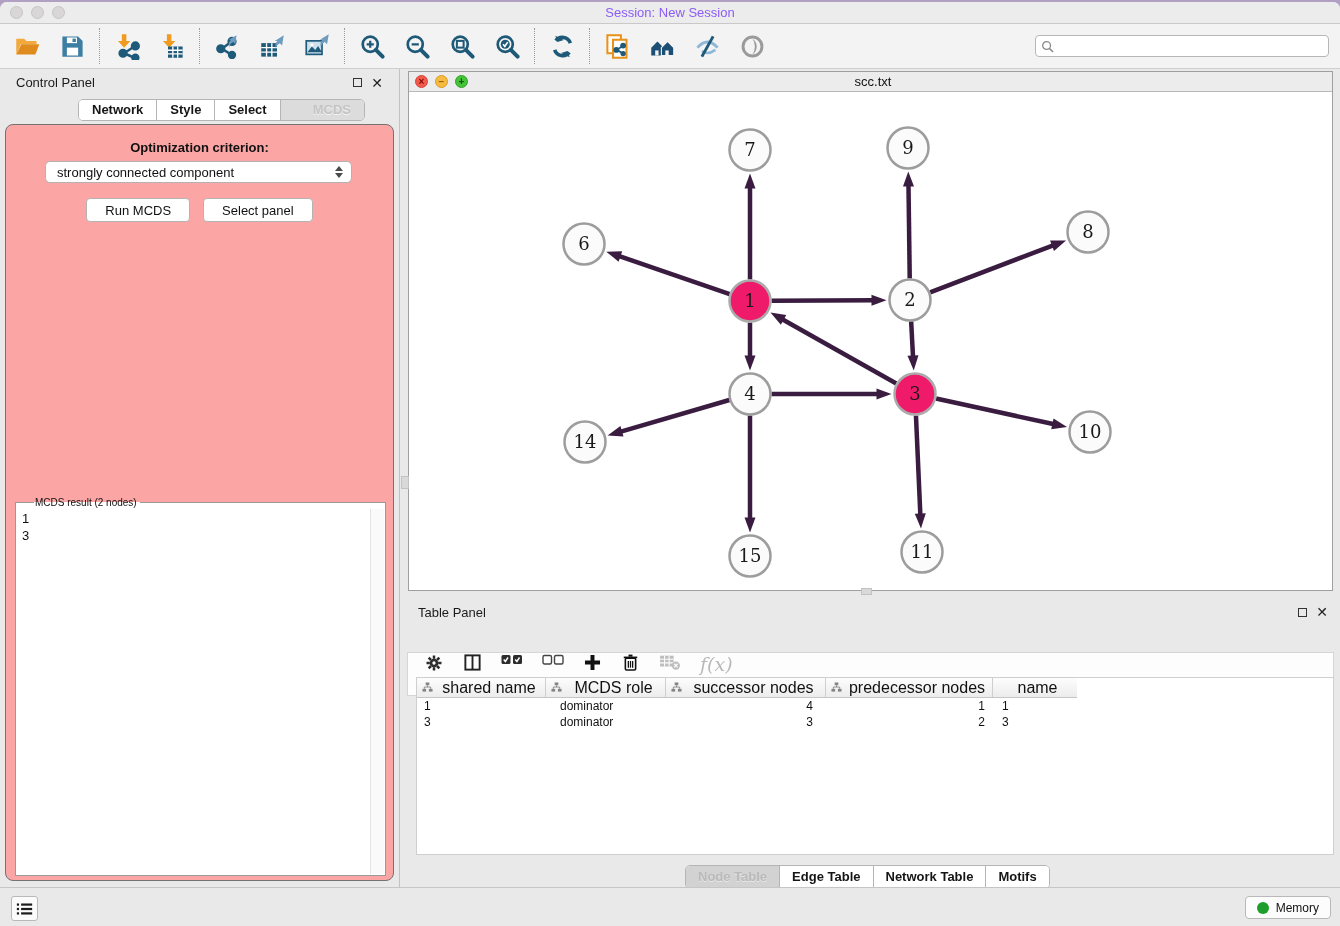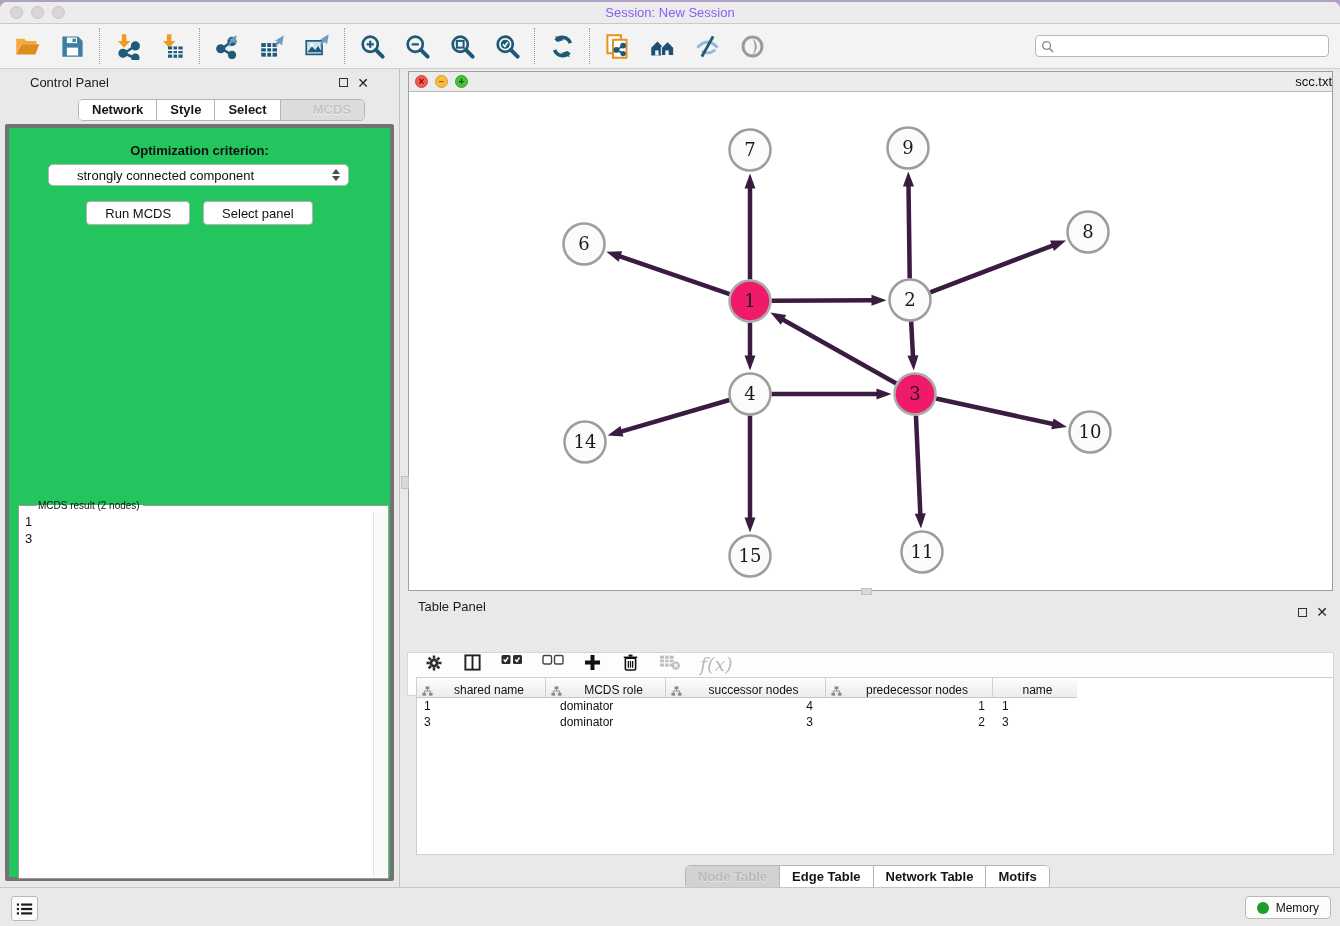--- a/index.html
+++ b/index.html
@@ -36,39 +36,39 @@
   .search-wrap input { width:262px; height:20px; border:1px solid #b7b7b7;
         border-radius:4px; background:#fff; padding:0 6px 0 24px; font-size:13px; outline:none; }
   .search-wrap svg { position:absolute; left:6px; top:5px; width:13px; height:13px; }
 
   
   .main { position:absolute; top:67px; bottom:38px; left:0; right:0; background:#e9e9e9; }
 
   
   .control-panel { position:absolute; left:0; top:0; width:400px; height:100%;
                    border-right:1px solid #c2c2c2; box-sizing:border-box; }
-  .panel-header { height:27px; display:flex; align-items:center; padding:0 30px; }
+  .panel-header { height:27px; display:flex; align-items:center; padding:0 16px; }
   .panel-title { font-size:13px; color:#1b1b1b; }
   .ph-icons { margin-left:auto; display:flex; gap:9px; align-items:center; }
   .float-ic { width:9px; height:9px; border:1.5px solid #333; box-sizing:border-box; }
   .close-ic { font-size:14px; font-weight:bold; color:#222; line-height:10px; }
 
   .cp-tabs { position:absolute; left:78px; top:30px; display:flex;
              border:1px solid #b5b5b5; border-radius:5px; overflow:hidden; background:#fff; }
   .cp-tab { padding:2px 13px 3px; font-size:13px; font-weight:600; color:#151515;
             background:#fff; border-right:1px solid #b5b5b5; white-space:nowrap; }
   .cp-tab:last-child { border-right:none;padding-left:32px; }
   .cp-tab.sel { background:#dcdcdc; color:#c4c4c4; text-shadow:0 1px 0 #f2f2f2; }
 
   .cp-body { position:absolute; left:5px; right:5px; top:55px; bottom:7px;
-             background:#22c55e; border:4px solid #737373; border-radius:2px; }
+             background:#fca5a5; border:1px solid #737373; border-radius:8px; }
   .opt-label { text-align:center; margin-top:15px; font-size:13px; font-weight:600; color:#111; }
   .dropdown { position:absolute; left:39px; right:41px; top:36px; height:22px;
               background:#fff; border:1px solid #b3b3b3; border-radius:5px;
-              display:flex; align-items:center; padding:0 8px 0 28px; box-sizing:border-box; }
+              display:flex; align-items:center; padding:0 8px 0 11px; box-sizing:border-box; }
   .dropdown .val { font-size:13px; color:#111; flex:1; }
   .chevrons { display:flex; flex-direction:column; gap:2px; }
   .chevrons i { display:block; width:0; height:0; border-left:4px solid transparent;
                 border-right:4px solid transparent; }
   .chev-up { border-bottom:5px solid #4a4a4a; }
   .chev-dn { border-top:5px solid #4a4a4a; }
   .cp-buttons { position:absolute; top:73px; left:0; right:0; display:flex;
                 justify-content:center; gap:13px; }
   .btn { background:#fff; border:1px solid #b3b3b3; border-radius:4px; height:22px;
          padding:0 18px; font-size:13px; color:#111; display:flex; align-items:center; }
@@ -81,43 +81,43 @@
   .result-scroll { position:absolute; right:1px; top:1px; bottom:1px; width:13px;
                    background:#fafafa; border-left:1px solid #e3e3e3; }
 
   
   .right-area { position:absolute; left:407px; top:0; right:0; height:100%; }
   .network-window { position:absolute; left:1px; top:2px; width:925px; height:520px;
                     background:#fff; border:1px solid #9f9f9f; box-sizing:border-box; }
   .net-titlebar { position:relative; height:19px; background:#ececec;
                   border-bottom:1px solid #b9b9b9; }
   .net-tl { position:absolute; left:6px; top:3px; display:flex; gap:7px; }
-  .net-title { position:absolute; left:5px; right:0; top:2px; text-align:right;
+  .net-title { position:absolute; left:5px; right:0; top:2px; text-align:center;
                font-size:13px; color:#111; }
   .net-canvas { position:absolute; left:0; right:0; top:20px; bottom:0; }
   .net-canvas svg { display:block; }
   .splitter-h { position:absolute; left:452px; top:516px; width:11px; height:7px;
                 background:#d9d9d9; border:1px solid #c2c2c2; box-sizing:border-box; }
   .splitter-v { position:absolute; left:-8px; top:404px; width:8px; height:13px;
                 background:#d9d9d9; border:1px solid #c2c2c2; box-sizing:border-box; }
 
   
   .table-panel { position:absolute; left:0; right:0; top:530px; bottom:0; }
-  .tp-header { height:26px; display:flex; padding:0 12px 0 11px;gap:14px; }
+  .tp-header { height:26px; display:flex; align-items:center; padding:0 12px 0 11px;gap:14px; }
   .tp-toolbar { position:absolute; left:0; right:6px; top:29px; height:44px;
                 background:#fdfdfd; border:1px solid #d6d6d6; box-sizing:border-box;
                 display:flex; align-items:flex-start; gap:19px; padding-left:16px;margin-top:24px; }
   .tp-btn { display:flex; align-items:center; justify-content:center; }
   .fx { font-family:"DejaVu Serif",serif; font-style:italic; font-size:19px; color:#b9b9b9; }
   .tp-table { position:absolute; left:9px; right:6px; top:78px; height:178px;
               background:#fff; border:1px solid #cfcfcf; box-sizing:border-box; overflow:hidden; }
   .thead { display:flex; height:19px; width:660px;
            background:linear-gradient(#fdfdfd,#ececec); border-bottom:1px solid #c6c6c6; }
   .th { box-sizing:border-box; border-right:1px solid #cfcfcf; display:flex;
-        align-items:flex-end; padding-left:5px; font-size:12px; color:#111; }
+        align-items:center; padding-left:5px; font-size:16px; color:#111; }
   .th .lbl { flex:1; text-align:center; }
   .tr { display:flex; height:16px; align-items:center; font-size:12px; color:#111; }
   .tr:first-of-type { margin-top:3px; }
   .td { box-sizing:border-box; }
   .c0 { width:129px; padding-left:7px; }
   .c1 { width:120px; padding-left:14px; }
   .c2 { width:160px; text-align:right; padding-right:13px; }
   .c3 { width:167px; text-align:right; padding-right:8px; }
   .c4 { width:84px;  padding-left:9px; }
   .tp-tabs { position:absolute; left:278px; top:266px; display:flex;

